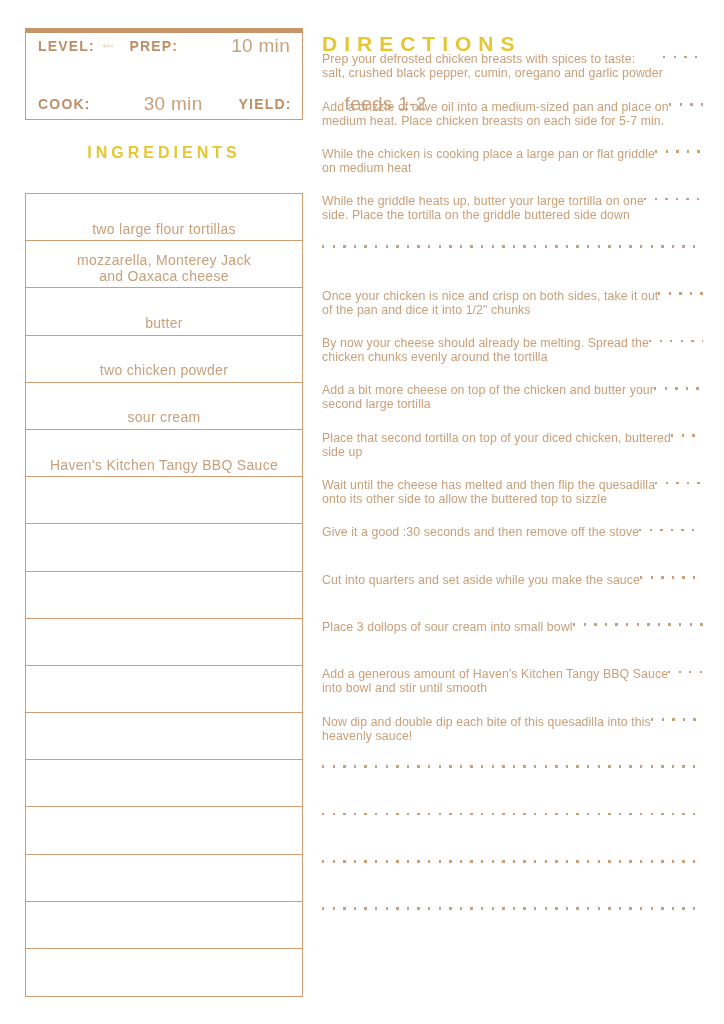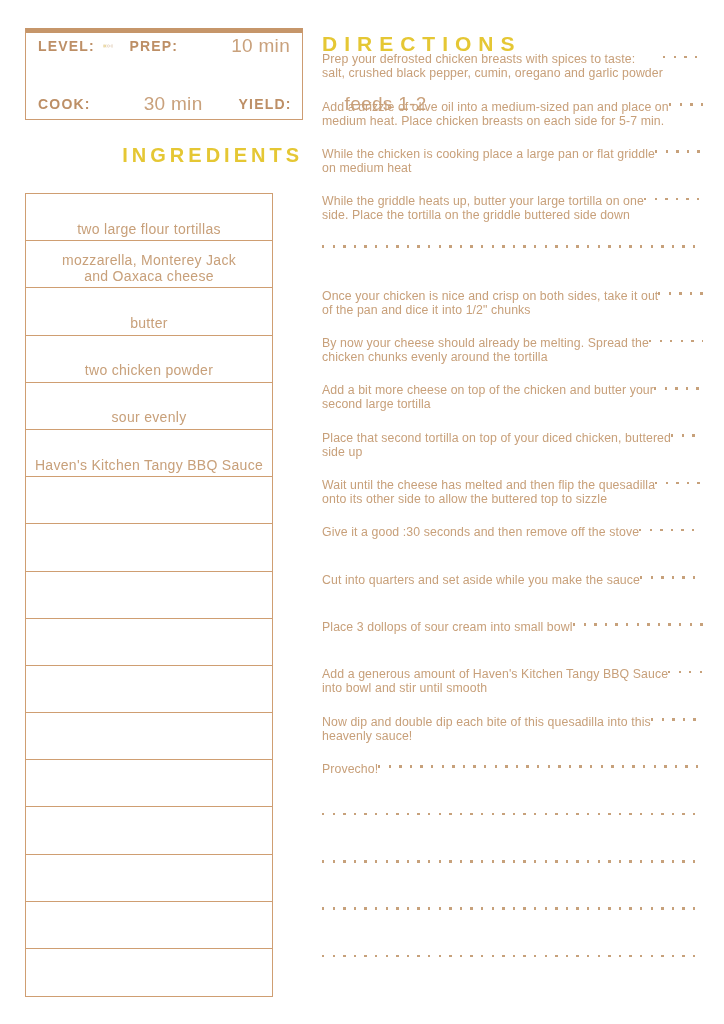--- a/index.html
+++ b/index.html
@@ -24,30 +24,30 @@
     white-space:nowrap;
   }
   .meta-value{font-size:19px;letter-spacing:.3px;color:#c9a17c;margin-left:5px;white-space:nowrap;}
   .level-icon{margin-left:8px;margin-right:14px;display:block;}
   .pair{display:flex;align-items:center;gap:48px;}
   .pair.prep{margin-left:2px;}
   .pair.yield{margin-left:36px;}
   
   .ing-heading{
     position:absolute;left:25px;top:144px;width:278px;
-    text-align:right;font-weight:bold;font-size:20px;
+    text-align:center;font-weight:bold;font-size:16px;
     letter-spacing:4px;color:#e5c734;
   }
   .dir-heading{
     position:absolute;left:322px;top:32px;
     font-weight:bold;font-size:21px;letter-spacing:7px;color:#e5c734;
   }
   
   .ing-table{
-    position:absolute;left:25px;top:193px;width:248px;
+    position:absolute;left:25px;top:193px;width:278px;
     box-sizing:border-box;
     border:1.5px solid #cf9e72;
   }
   .ing-row{
     box-sizing:border-box;
     height:47.2px;
     border-bottom:1.5px solid #cf9e72;
     display:flex;align-items:flex-end;justify-content:center;
     text-align:center;
     font-size:14px;line-height:15.5px;letter-spacing:.3px;color:#c8a07a;
@@ -102,21 +102,21 @@
 </div>
 
 <div class="ing-heading">INGREDIENTS</div>
 
 <div class="ing-table">
   <div class="ing-row">two large flour tortillas</div>
   <div class="ing-row">mozzarella, Monterey Jack
 and Oaxaca cheese</div>
   <div class="ing-row">butter</div>
   <div class="ing-row">two chicken powder</div>
-  <div class="ing-row">sour evenly</div>
+  <div class="ing-row">sour cream</div>
   <div class="ing-row">Haven's Kitchen Tangy BBQ Sauce</div>
   <div class="ing-row"></div>
   <div class="ing-row"></div>
   <div class="ing-row"></div>
   <div class="ing-row"></div>
   <div class="ing-row"></div>
   <div class="ing-row"></div>
   <div class="ing-row"></div>
   <div class="ing-row"></div>
   <div class="ing-row"></div>
@@ -191,24 +191,20 @@
     <div class="step-text">Add a generous amount of Haven's Kitchen Tangy BBQ Sauce
 into bowl and stir until smooth</div>
     <div class="dotline"></div>
   </div>
   <div class="step">
     <div class="step-text">Now dip and double dip each bite of this quesadilla into this
 heavenly sauce!</div>
     <div class="dotline"></div>
   </div>
   <div class="step">
-    <div class="step-text">Provecho!</div>
-    <div class="dotline"></div>
-  </div>
-  <div class="step">
     <div class="dotline"></div>
   </div>
   <div class="step">
     <div class="dotline"></div>
   </div>
   <div class="step">
     <div class="dotline"></div>
   </div>
   <div class="step">
     <div class="dotline"></div>

